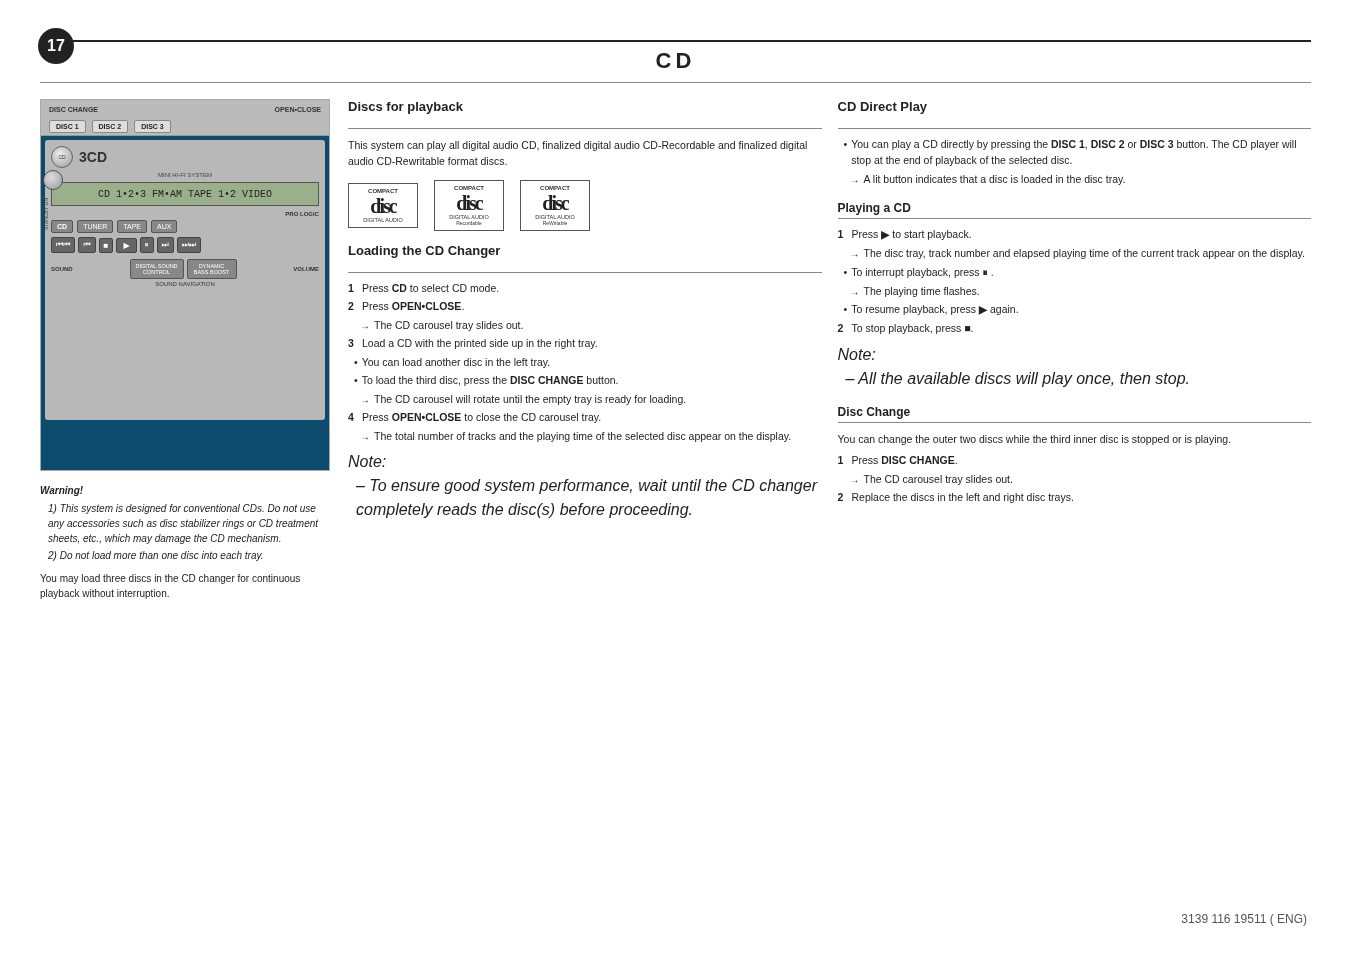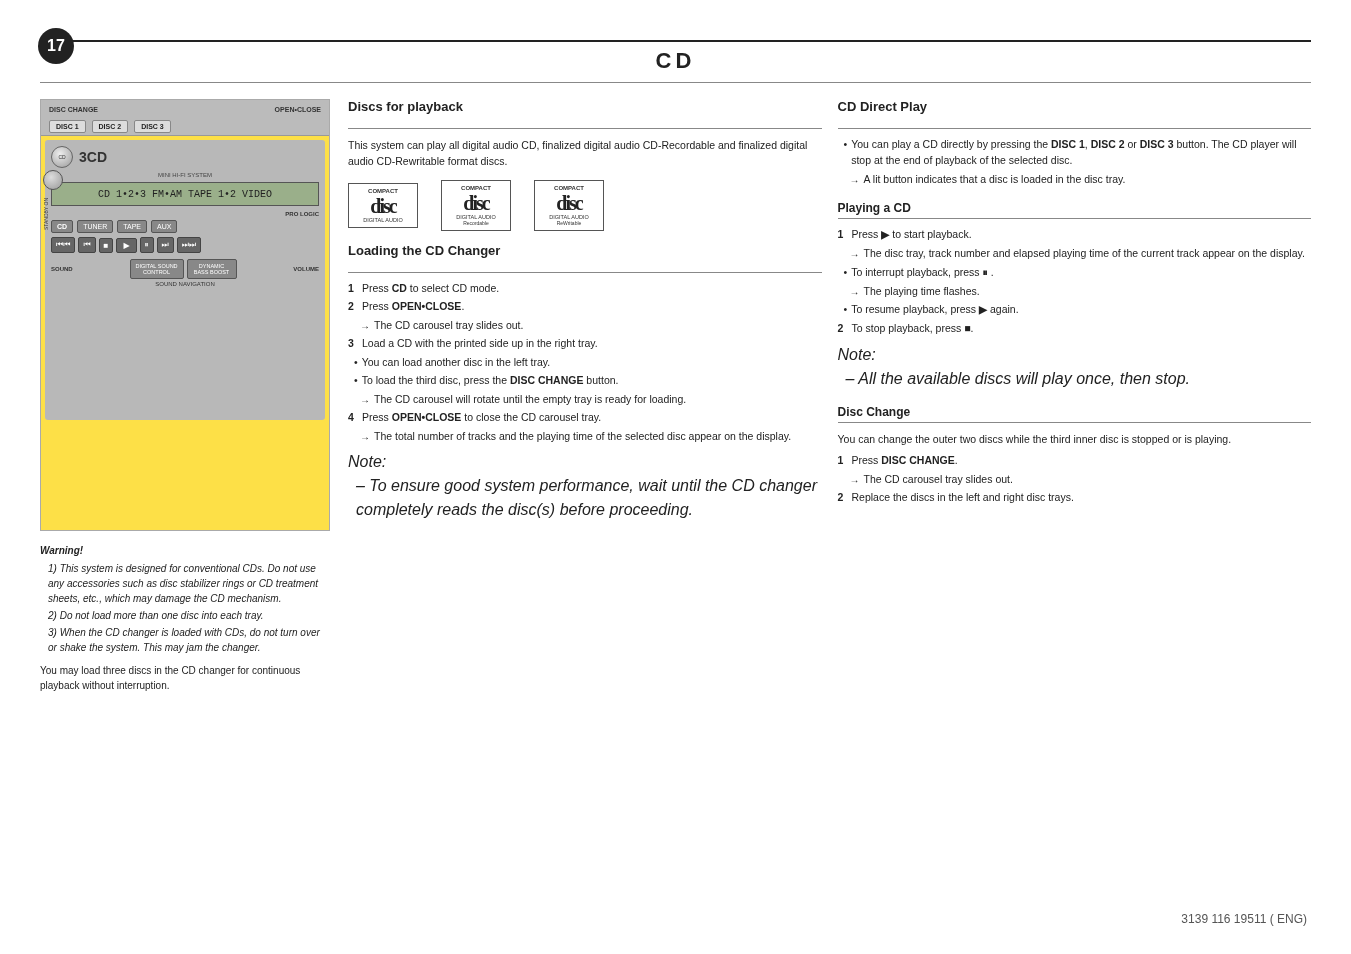--- a/index.html
+++ b/index.html
@@ -66,23 +66,23 @@
 
     
     .device-column {
       width: 290px;
       flex-shrink: 0;
     }
 
     
     .device-illustration {
       width: 290px;
-      height: 432px;
+      height: 372px;
       border: 1.5px solid #aaa;
-      background: #fde047;
+      background: #0c4a6e;
       position: relative;
       overflow: hidden;
     }
 
     .device-top-bar {
       width: 100%;
       background: #bbb;
       height: 18px;
       display: flex;
       align-items: center;
@@ -150,21 +150,21 @@
 
     .section-text {
       font-size: 10.5px;
       line-height: 1.55;
       margin-bottom: 6px;
     }
 
     
     .cd-logos-row {
       display: flex;
-      gap: 23px;
+      gap: 16px;
       margin: 10px 0 12px 0;
       align-items: center;
     }
 
     .cd-logo {
       border: 1.5px solid #555;
       padding: 4px 6px;
       text-align: center;
       width: 70px;
     }
@@ -327,21 +327,20 @@
             <div style="width:20px; height:20px; background:radial-gradient(circle at 40% 35%, #ddd, #999); border-radius:50%; border:1px solid #555;"></div>
             <div style="font-size:5px; color:#333; writing-mode:vertical-rl; text-orientation:mixed; transform:rotate(180deg); white-space:nowrap;">STANDBY ON</div>
           </div>
         </div>
       </div>
 
       <div class="warning-section">
         <div class="warning-title">Warning!</div>
         <div class="warning-item">1) This system is designed for conventional CDs. Do not use any accessories such as disc stabilizer rings or CD treatment sheets, etc., which may damage the CD mechanism.</div>
         <div class="warning-item">2) Do not load more than one disc into each tray.</div>
-        <div class="warning-item">3) When the CD changer is loaded with CDs, do not turn over or shake the system. This may jam the changer.</div>
       </div>
 
       <div class="continuous-note">You may load three discs in the CD changer for continuous playback without interruption.</div>
 
     </div>
 
     <div class="content-columns">
 
       <div class="content-col">
 

